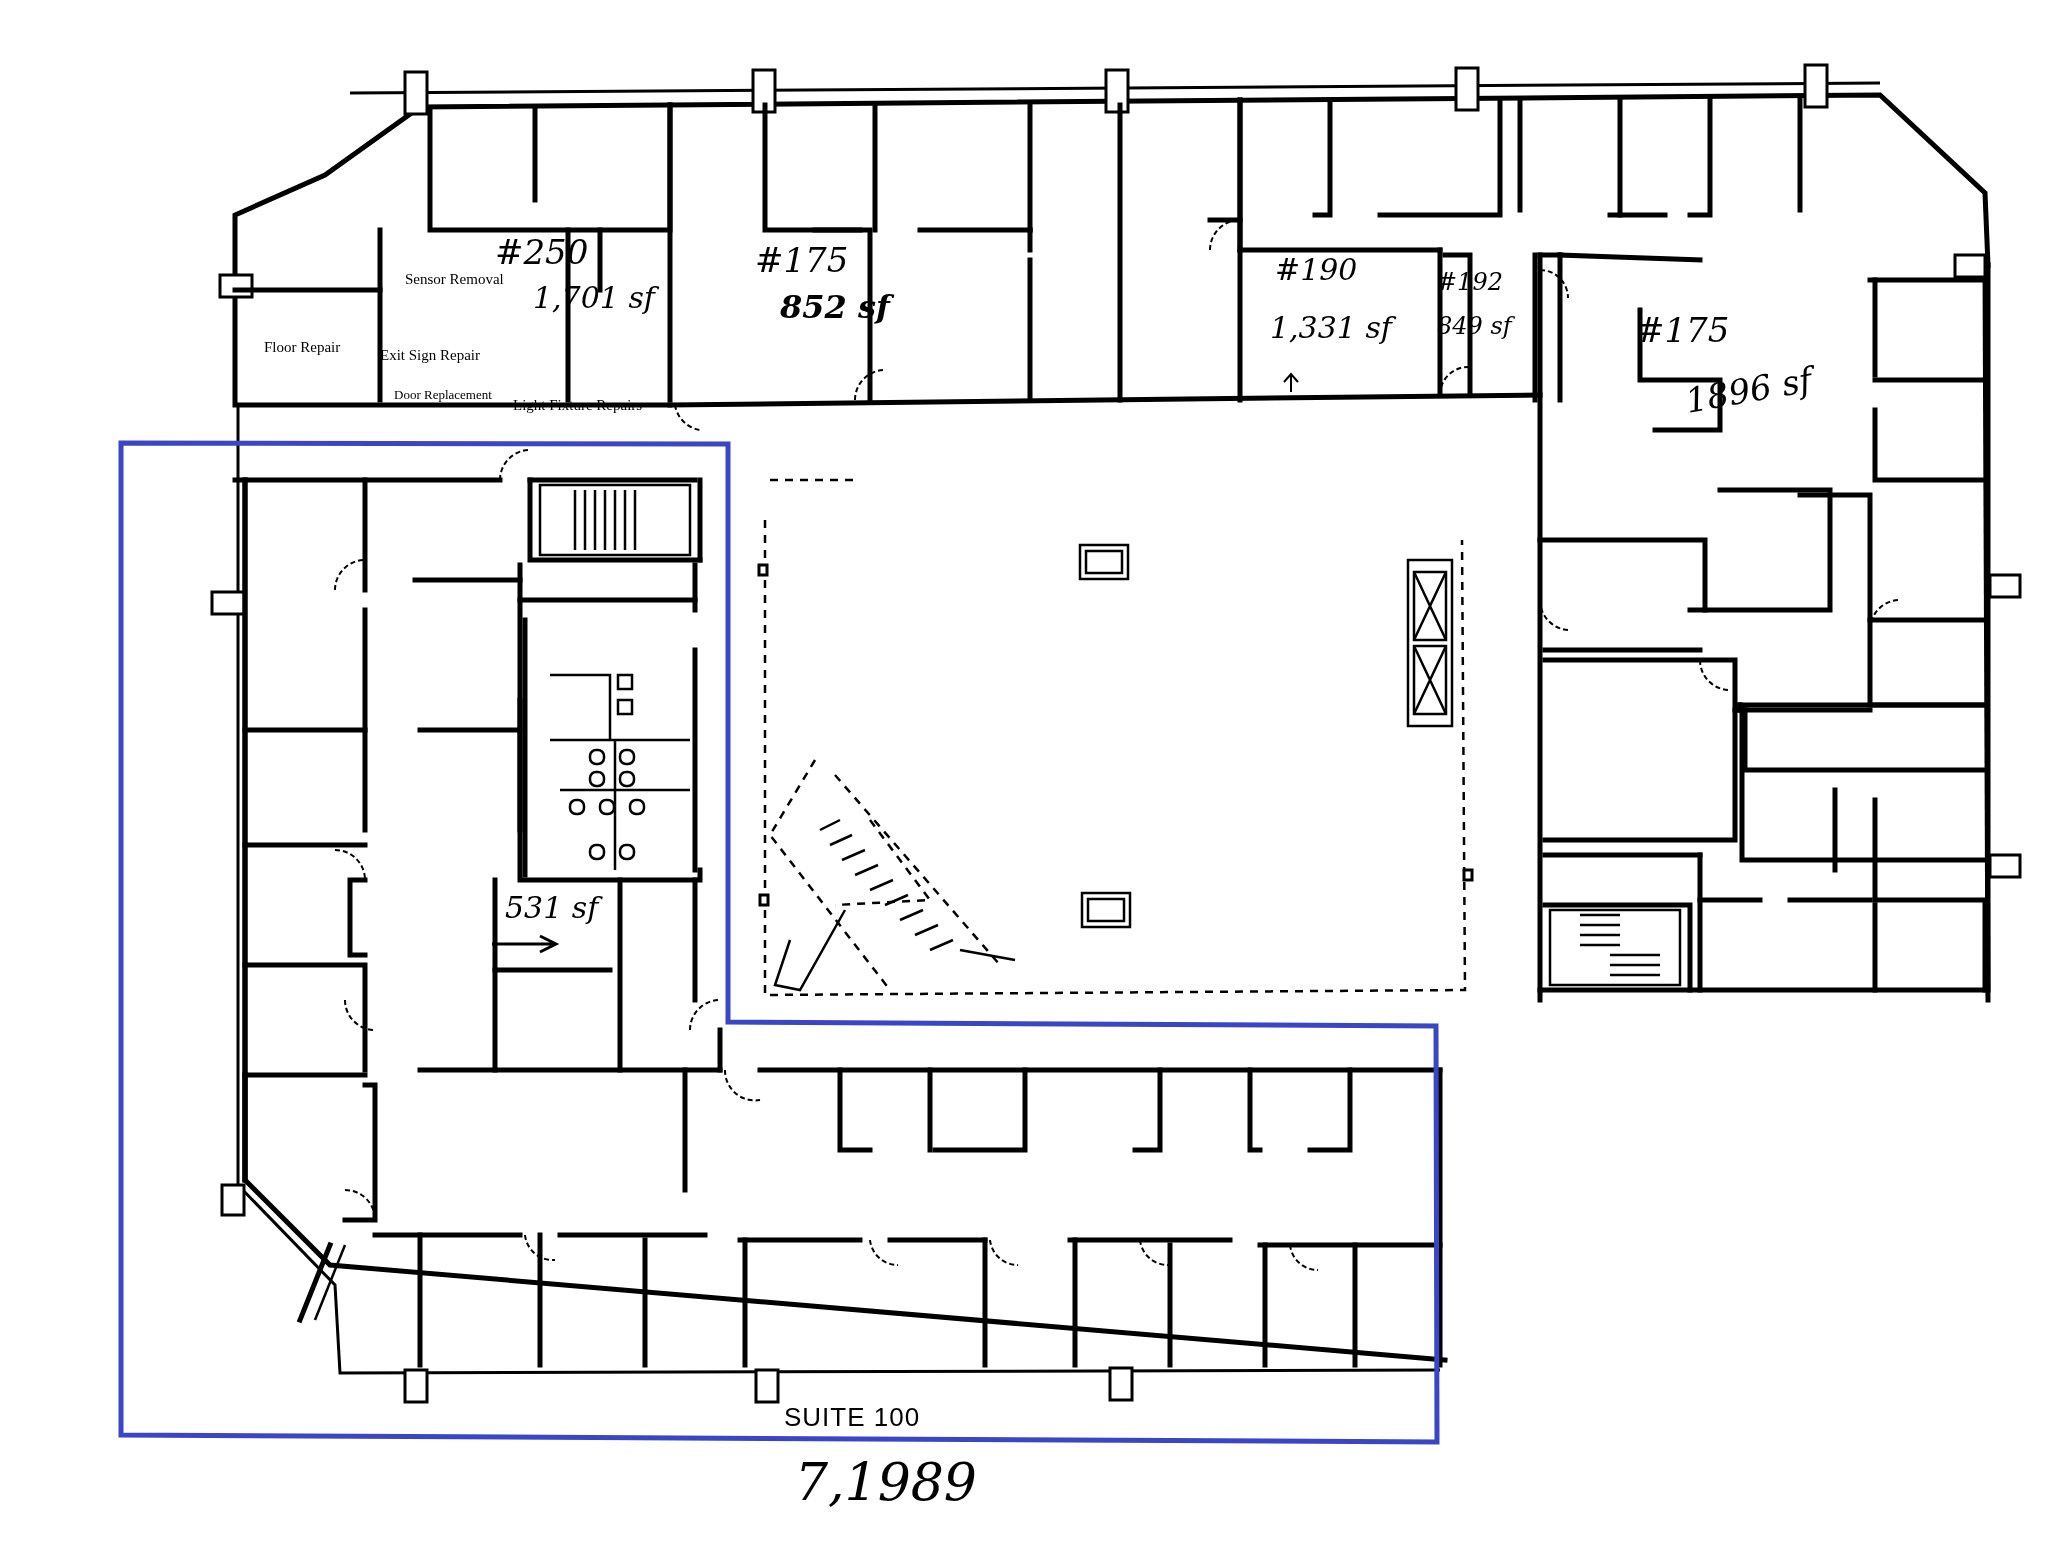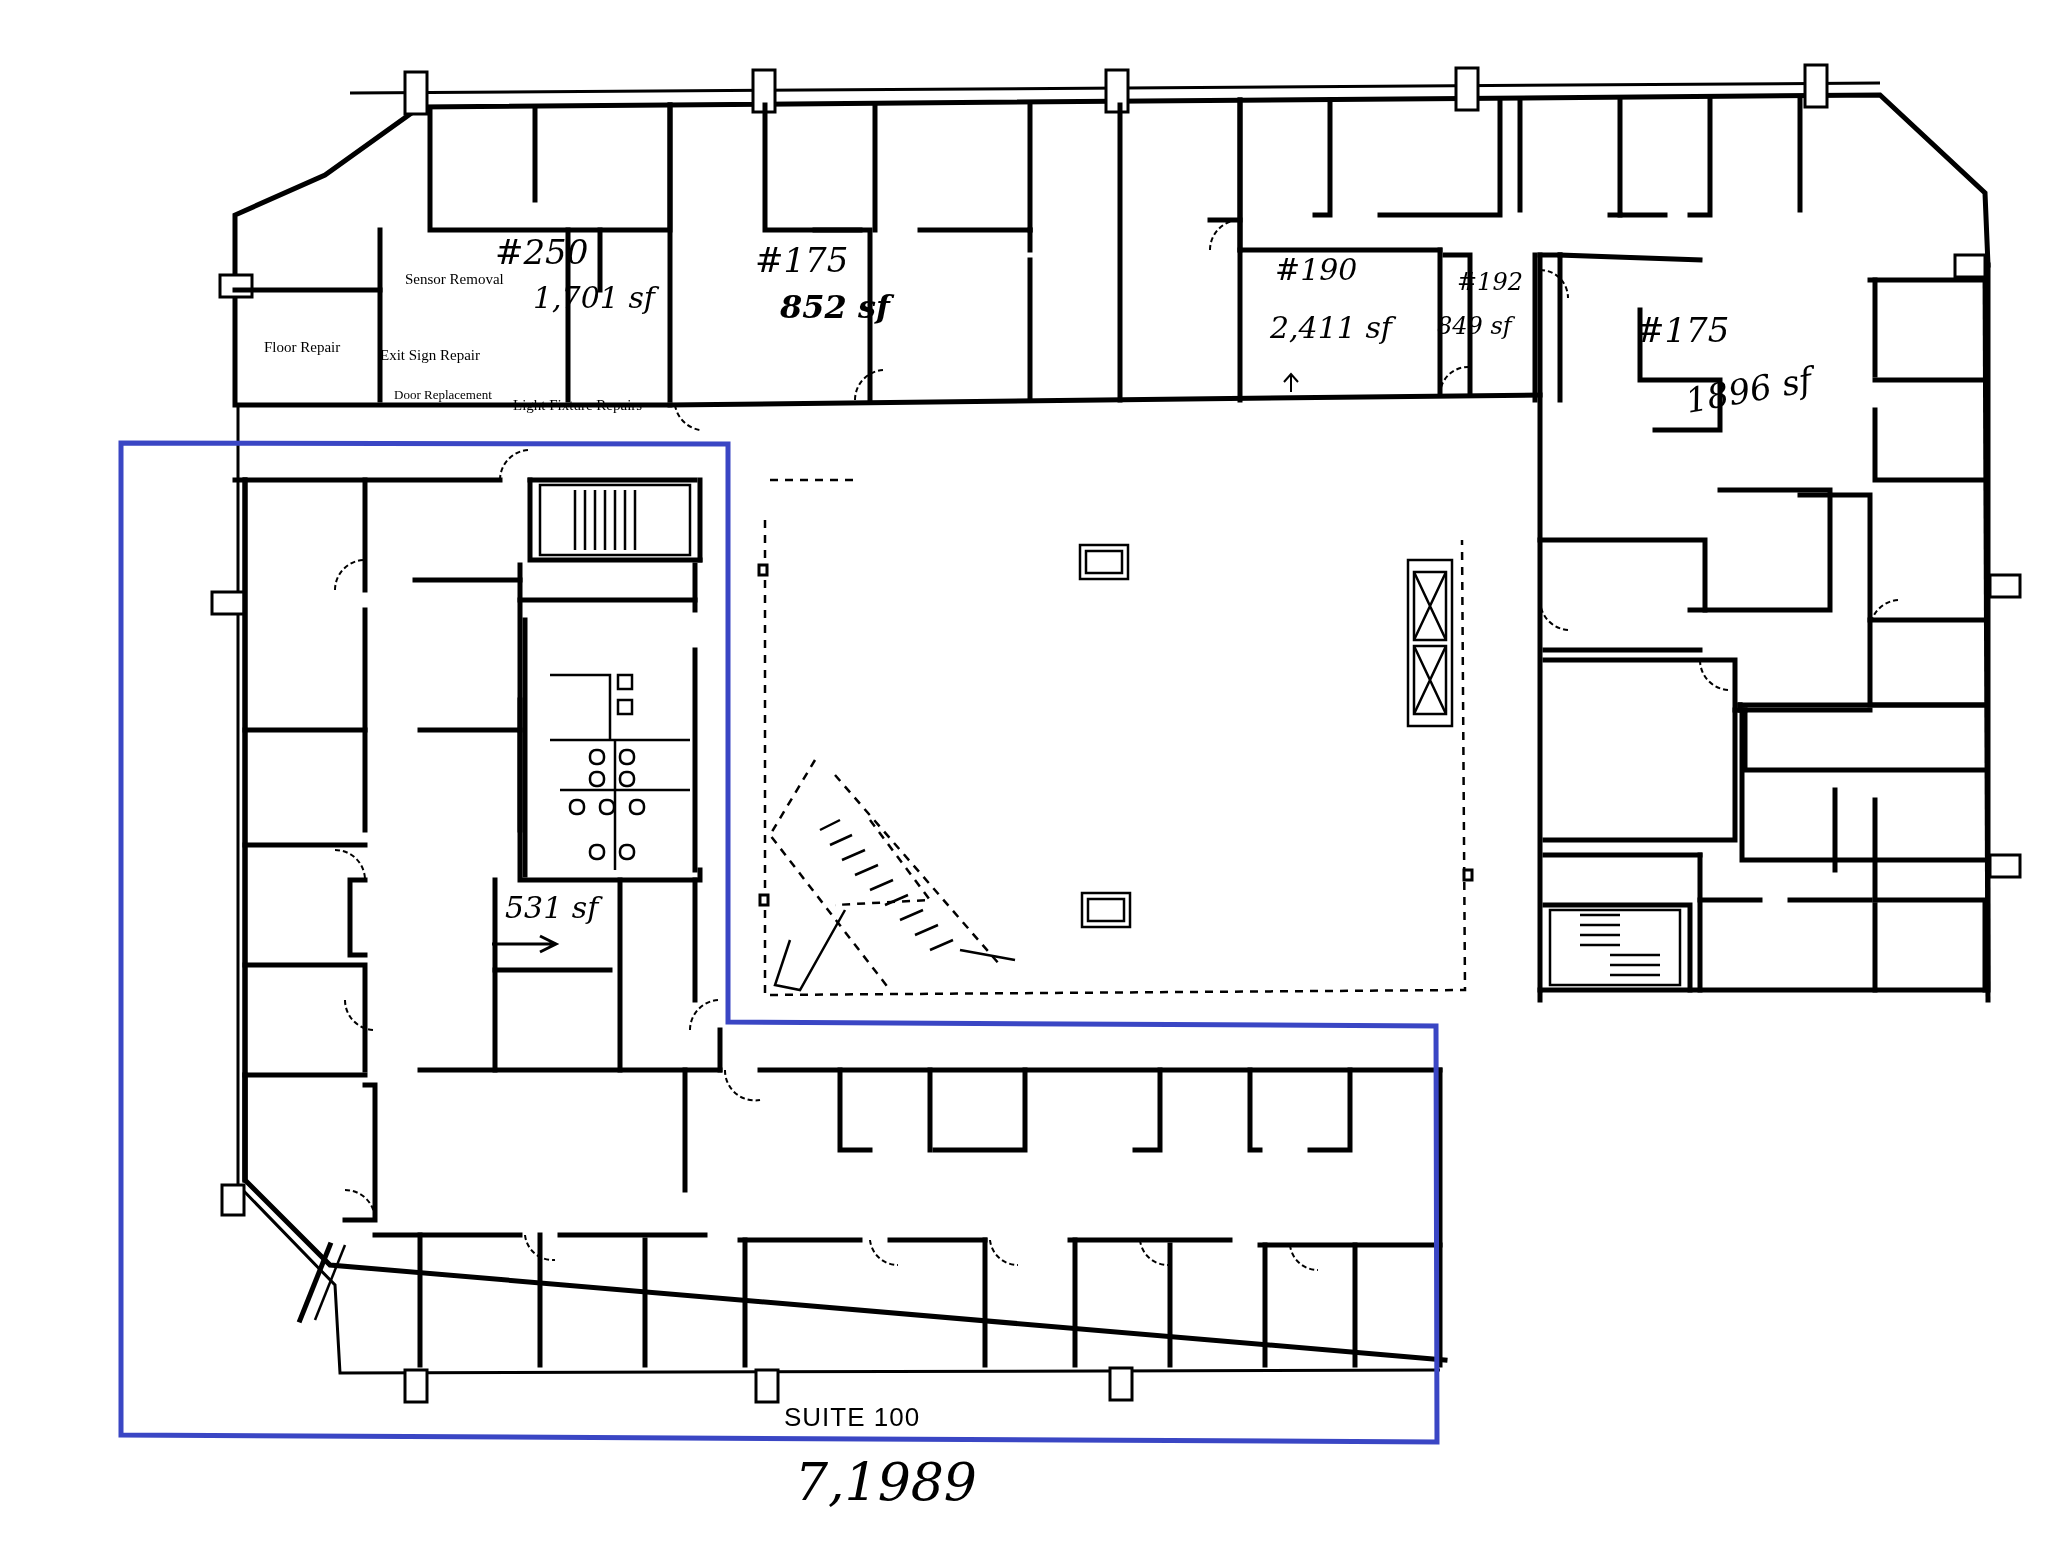--- a/index.html
+++ b/index.html
@@ -263,23 +263,23 @@
 <div class="label printed" style="left:513px;top:357px;margin-top:40px;">Light Fixture Repairs</div>
 <div class="label printed" style="left:394px;top:387px;font-size:13px;text-align:center;">Door Replacement</div>
 
 <div class="label handwritten" style="left:495px;top:232px;font-size:34px;">#250</div>
 <div class="label handwritten" style="left:488px;top:280px;font-size:30px;margin-left:45px;">1,701 sf</div>
 
 <div class="label handwritten" style="left:755px;top:240px;font-size:34px;">#175</div>
 <div class="label handwritten" style="left:780px;top:288px;font-size:32px;font-weight:bold;">852 sf</div>
 
 <div class="label handwritten" style="left:1275px;top:252px;font-size:30px;">#190</div>
-<div class="label handwritten" style="left:1270px;top:310px;font-size:30px;">2,411 sf</div>
-
-<div class="label handwritten" style="left:1437px;top:268px;font-size:24px;padding-left:20px;">#192</div>
+<div class="label handwritten" style="left:1270px;top:310px;font-size:30px;">1,331 sf</div>
+
+<div class="label handwritten" style="left:1437px;top:268px;font-size:24px;">#192</div>
 <div class="label handwritten" style="left:1437px;top:312px;font-size:24px;">849 sf</div>
 
 <div class="label handwritten" style="left:1636px;top:310px;font-size:34px;">#175</div>
 <div class="label handwritten" style="left:1685px;top:370px;font-size:34px;transform:rotate(-10deg);">1896 sf</div>
 
 <div class="label handwritten" style="left:505px;top:890px;font-size:30px;">531 sf</div>
 <svg width="2048" height="1567" style="position:absolute;left:0;top:0;pointer-events:none">
   <path d="M492 944 L555 944 M540 936 L556 944 L540 952" stroke="#000" stroke-width="3" fill="none"></path>
   <path d="M1291 392 L1291 375 M1284 382 L1291 374 L1298 382" stroke="#000" stroke-width="2" fill="none"></path>
 </svg>

